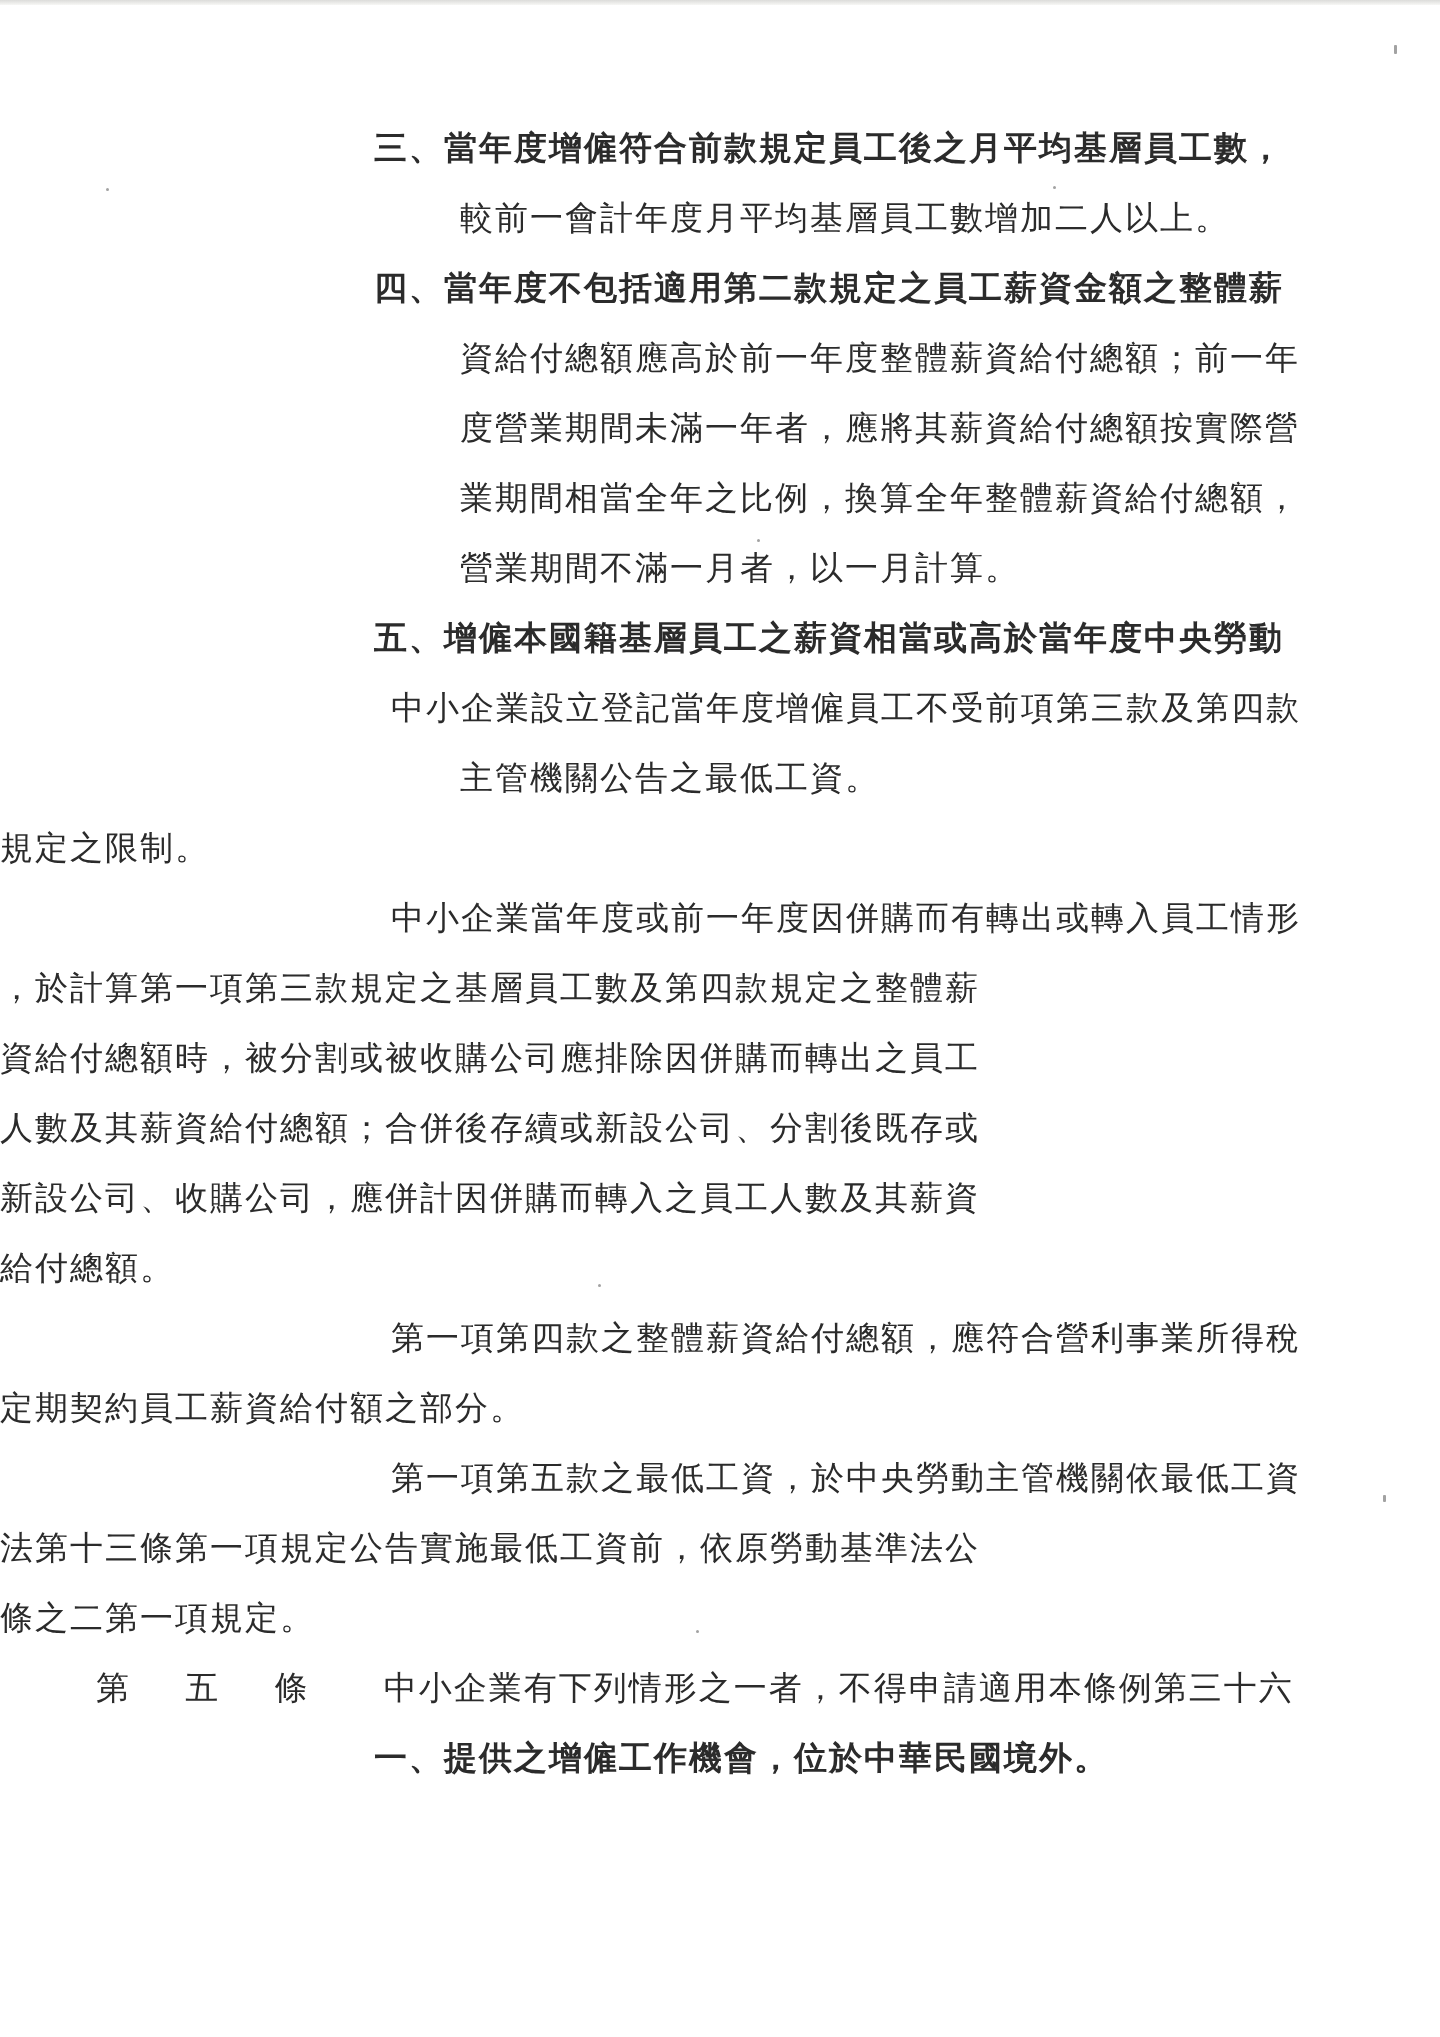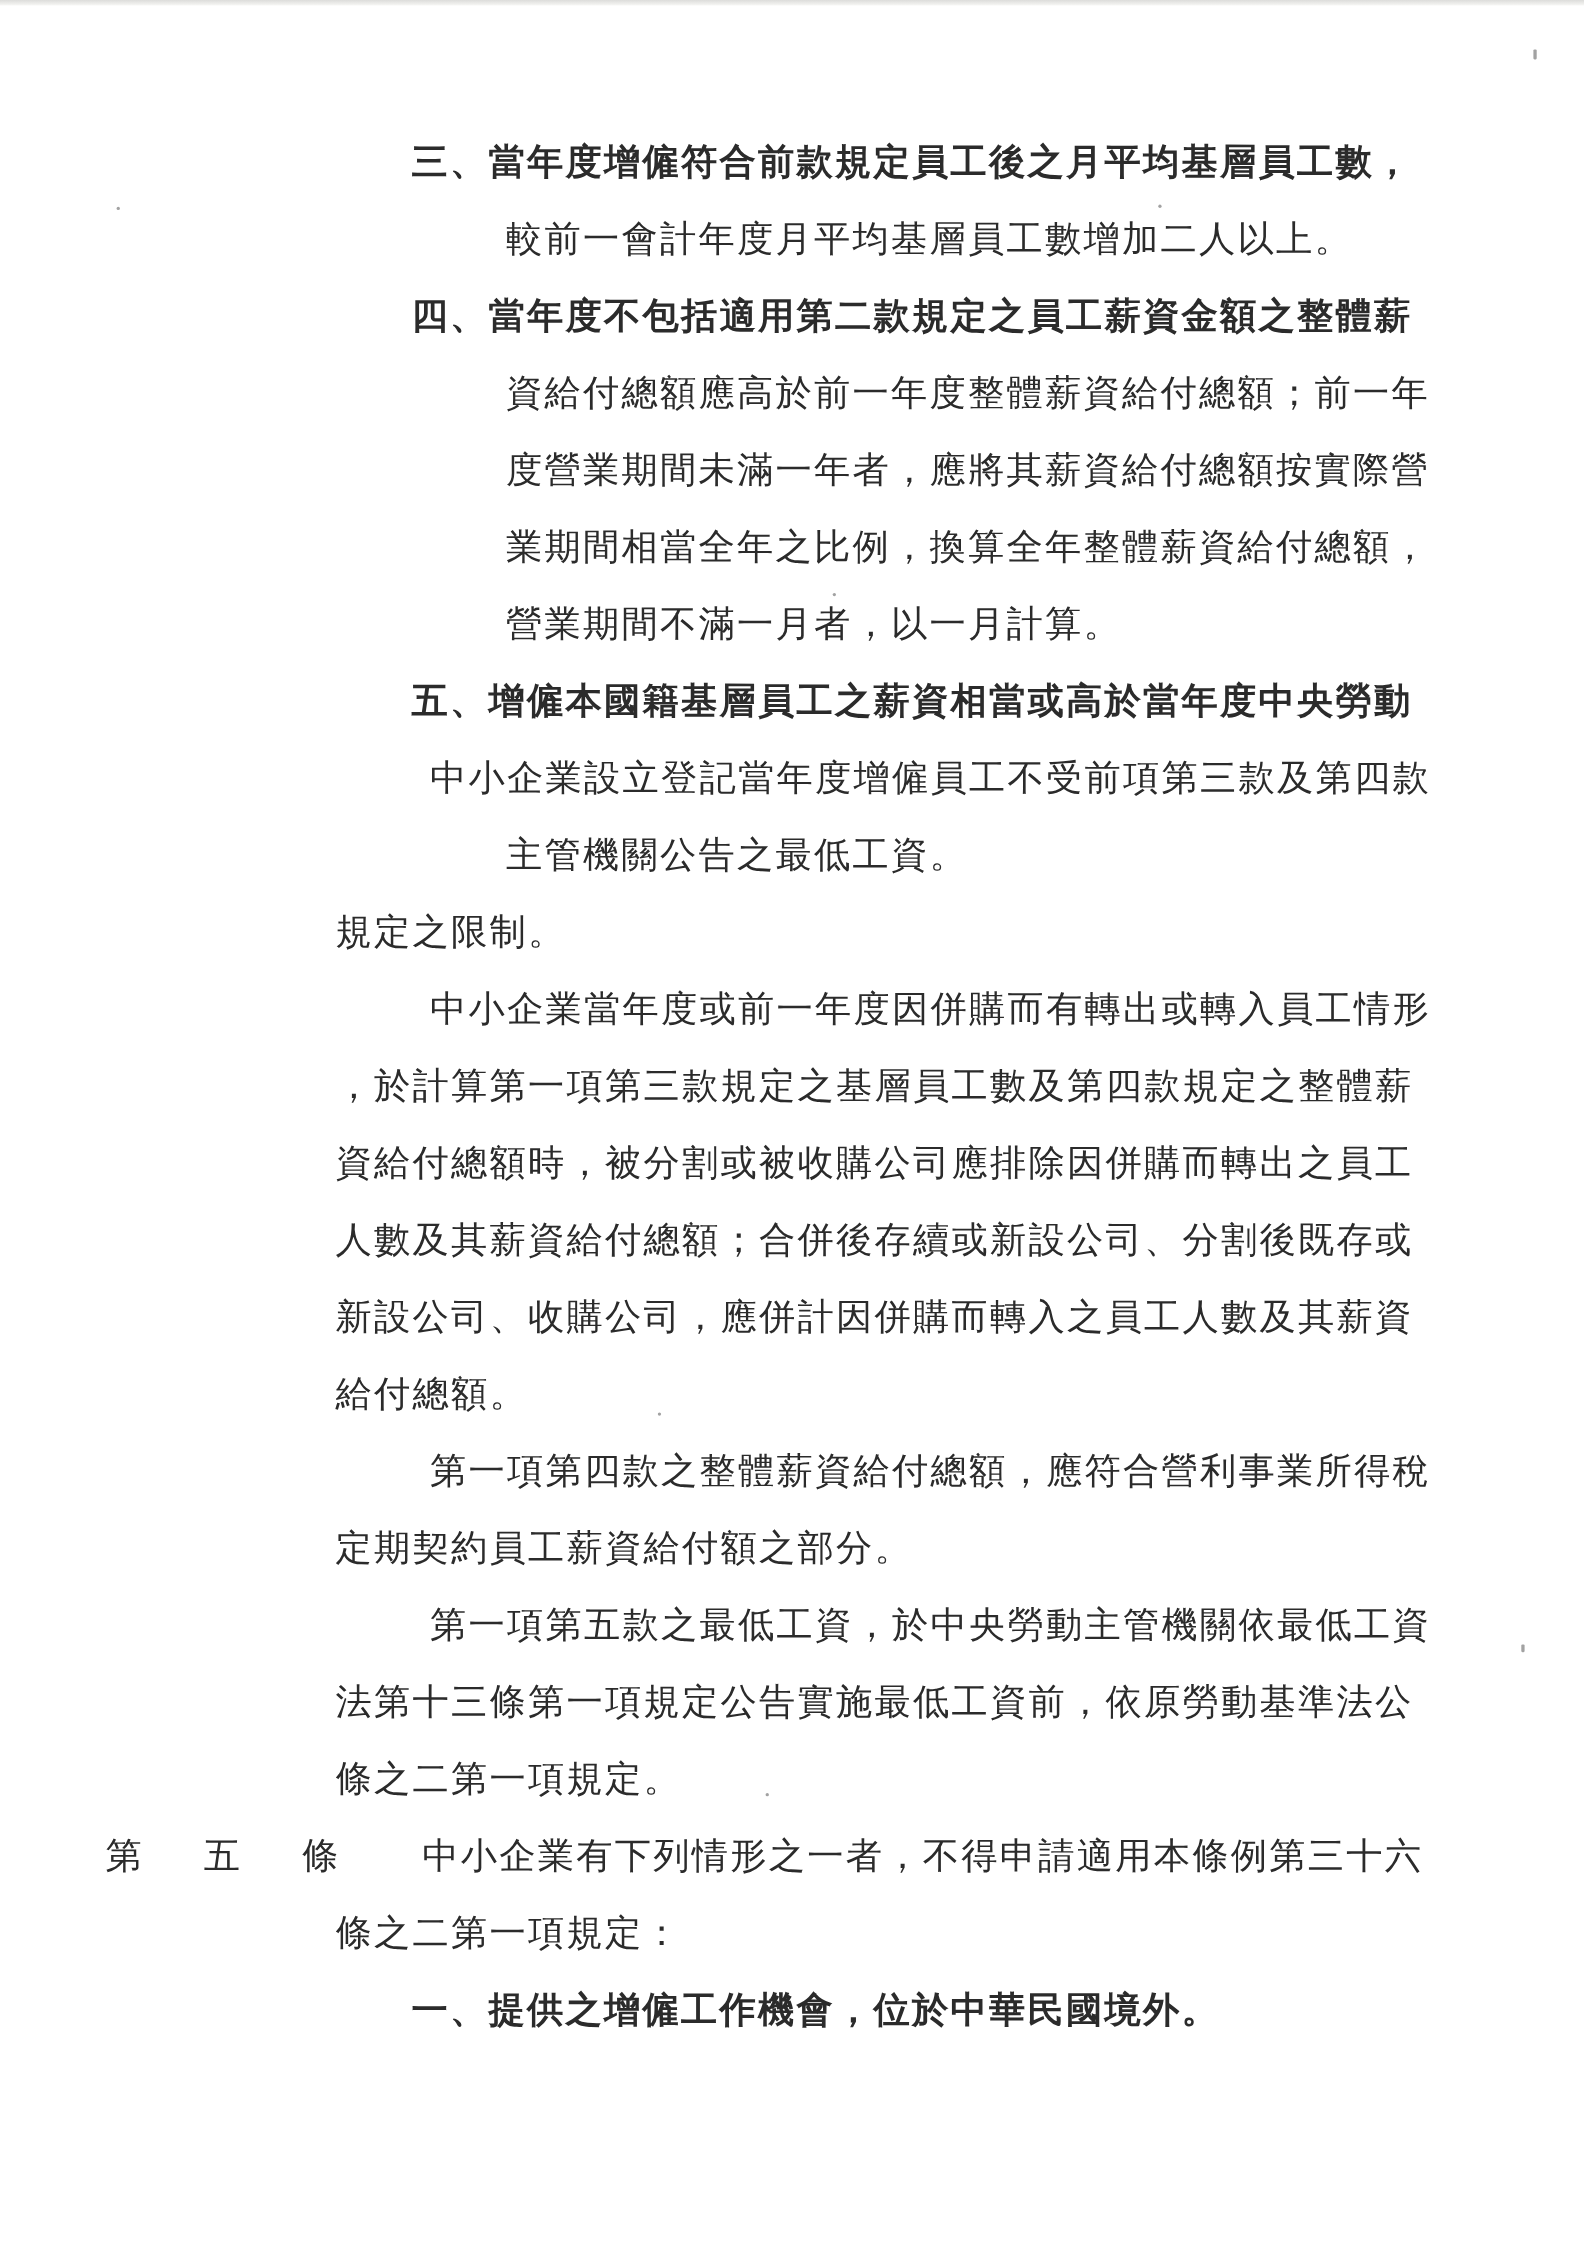--- a/index.html
+++ b/index.html
@@ -29,21 +29,21 @@
   }
   .line {
     height: 70px;
     line-height: 70px;
     font-size: 33px;
     letter-spacing: 2px;
     white-space: nowrap;
     font-weight: 400;
   }
   
-  .indent-flush     { padding-left: 305px; }  
+  .indent-flush     { }  
   .indent-para      { padding-left: 391px; }  
   .indent-item      { padding-left: 374px; font-weight: bold; }  
   .indent-item-cont { padding-left: 444px; margin-left: 16px; }  
   .indent-article   { padding-left: 96px; }  
   .article-char {
     display: inline-block;
     width: 34px;
     margin-right: 45px;
   }
   .article-text {
@@ -94,21 +94,20 @@
     <div class="line indent-flush">法第十三條第一項規定公告實施最低工資前，依原勞動基準法公</div>
     <div class="line indent-flush">條之二第一項規定。</div>
 
     <div class="line indent-article">
       <span class="article-char">第</span>
       <span class="article-char">五</span>
       <span class="article-char">條</span>
       <span class="article-text">中小企業有下列情形之一者，不得申請適用本條例第三十六</span>
     </div>
 
-    <div class="line indent-flush">條之二第一項規定：</div>
     <div class="line indent-item">一、提供之增僱工作機會，位於中華民國境外。</div>
   </div>
 
   <div class="speck s1"></div>
   <div class="speck s2"></div>
   <div class="speck s3"></div>
   <div class="speck s4"></div>
   <div class="speck s5"></div>
   <div class="speck s6"></div>
   <div class="speck s7"></div>

